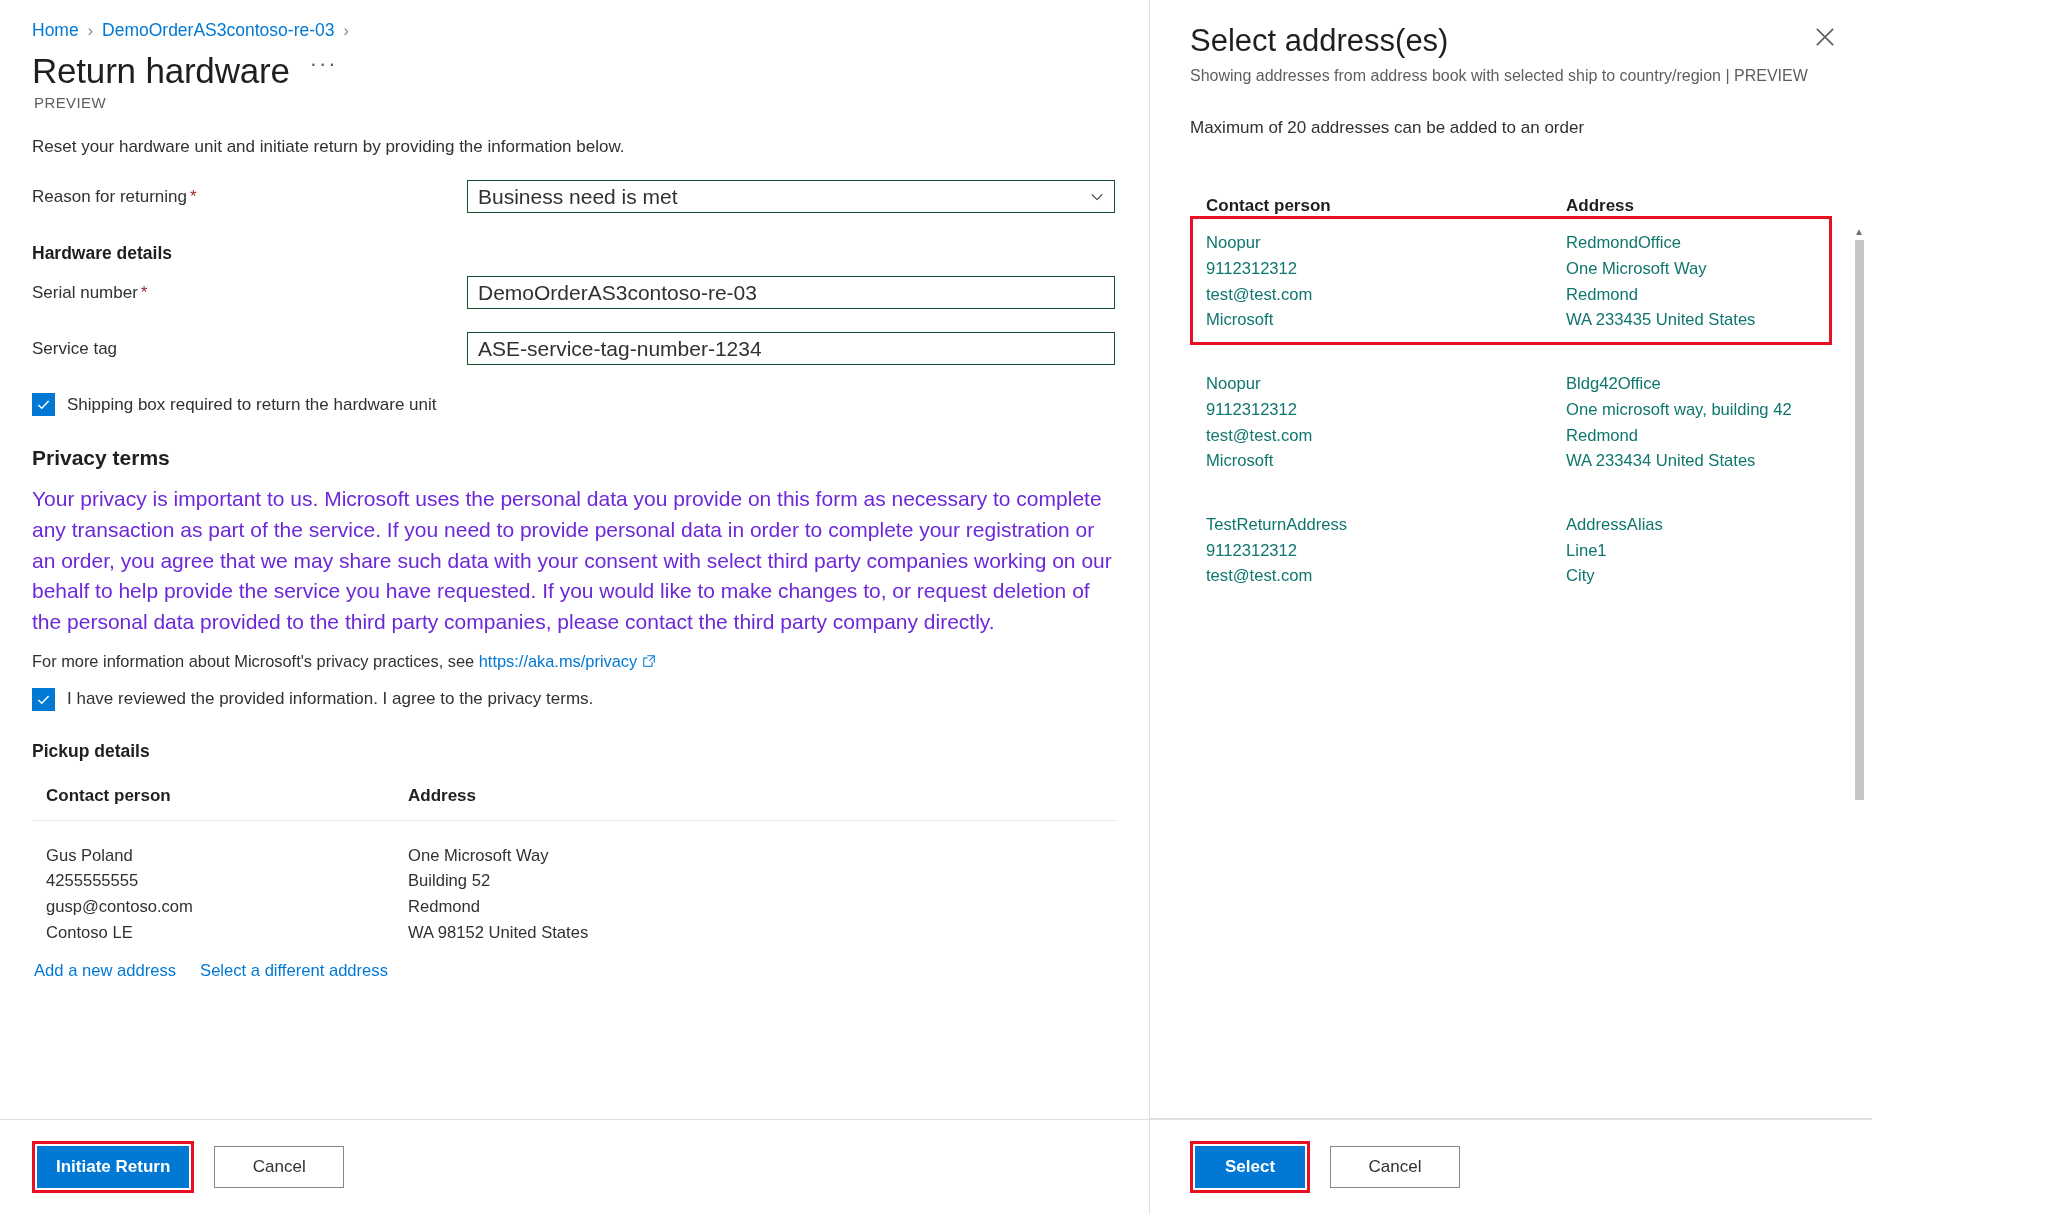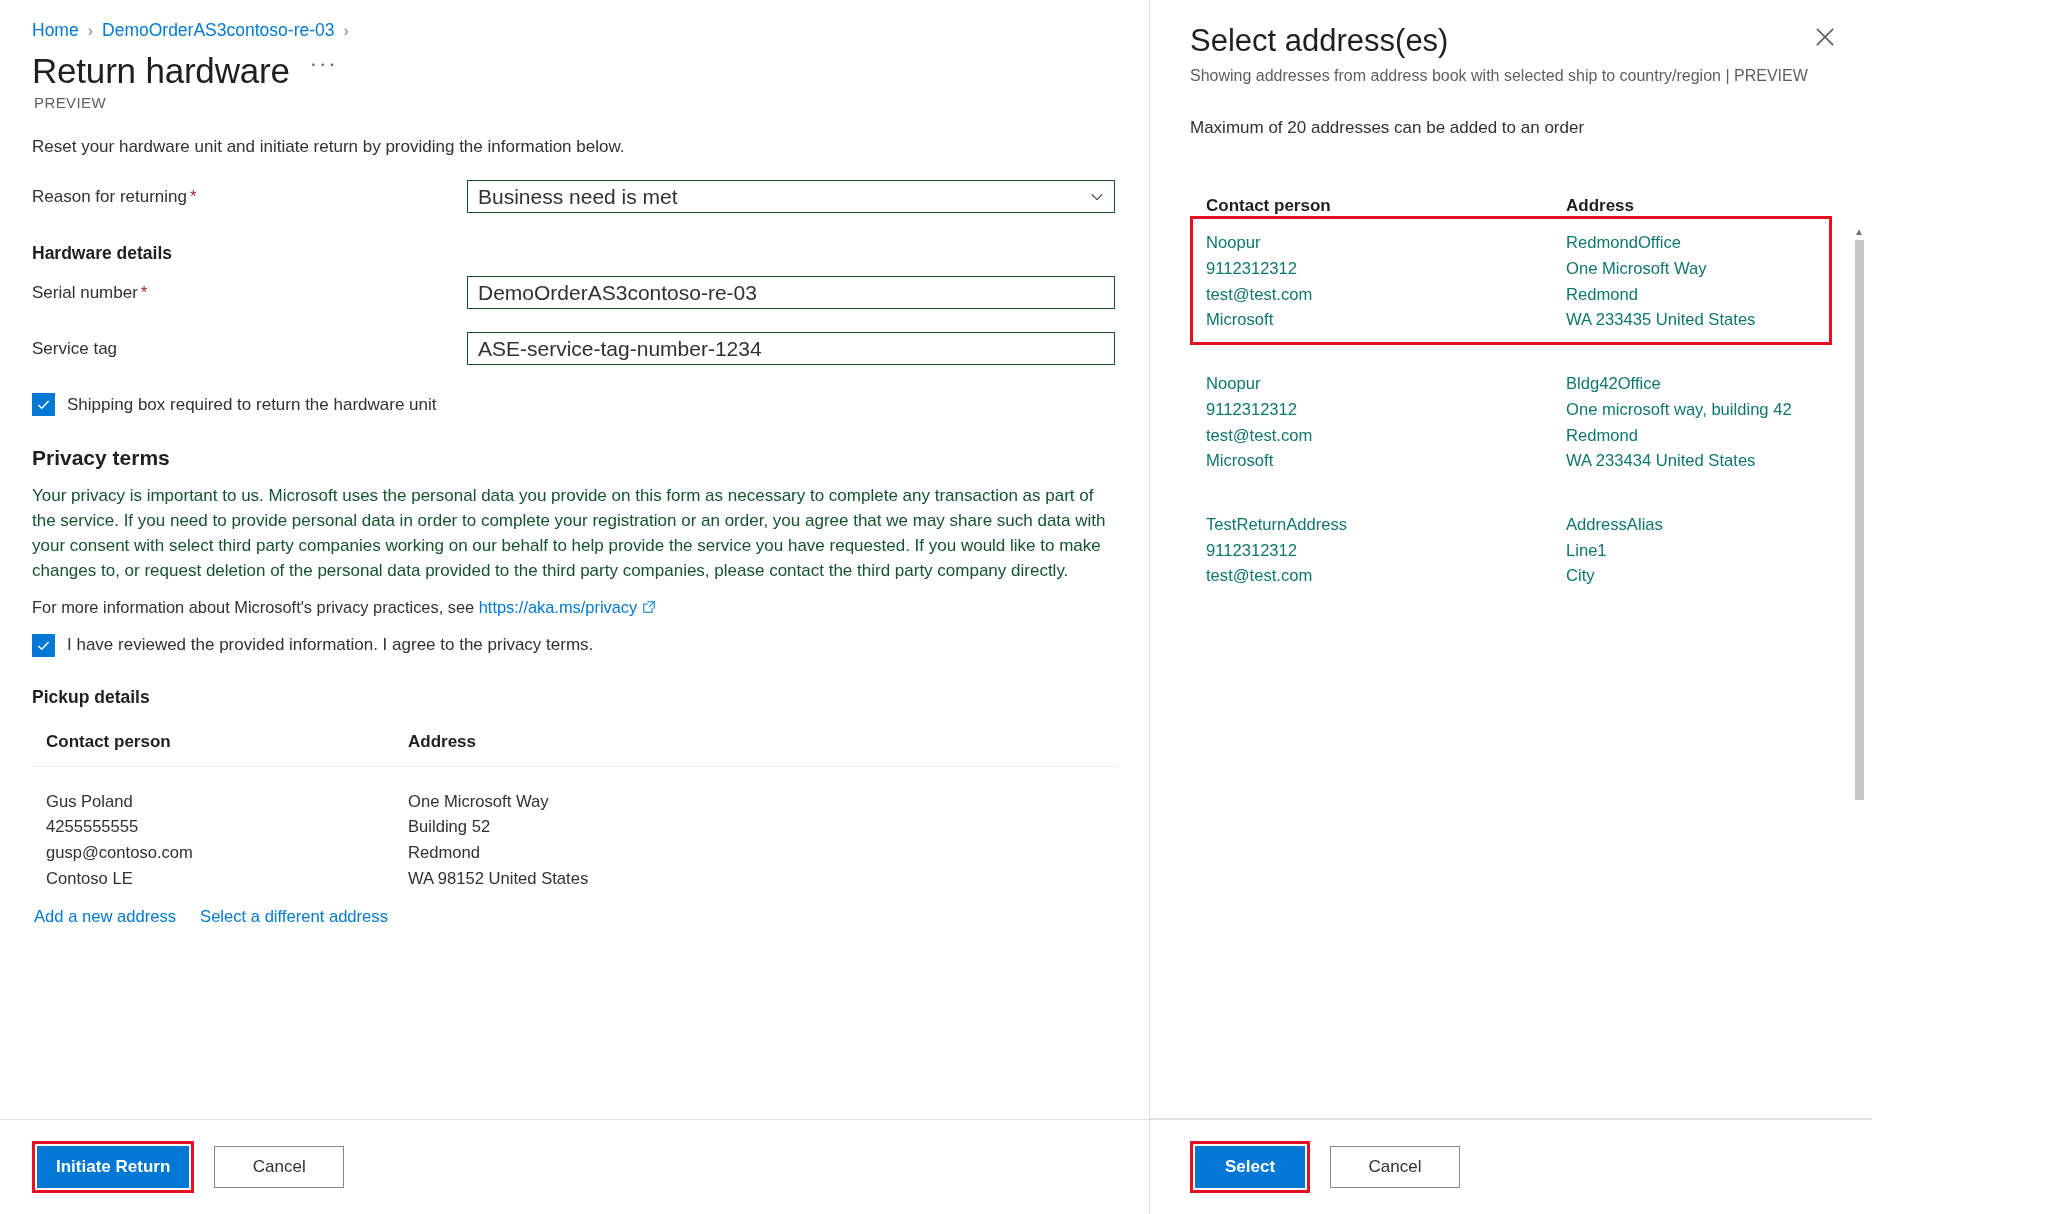--- a/index.html
+++ b/index.html
@@ -77,21 +77,21 @@
   .checkrow { display: flex; align-items: center; gap: 12px; margin-top: 28px; }
   .chk {
     width: 23px; height: 23px; background: #0078d4;
     display: inline-flex; align-items: center; justify-content: center;
     flex: 0 0 23px; cursor: pointer;
   }
   .chk svg { width: 15px; height: 15px; }
   .chk-label { font-size: 17px; color: #323130; }
 
   .privacy-para {
-    font-size: 17px; line-height: 1.46; color: #14532d;
+    font-size: 21px; line-height: 1.46; color: #6d28d9;
     margin: 14px 0 0 0; max-width: 1085px;
   }
   .privacy-link-line { font-size: 16.4px; color: #323130; margin-top: 14px; }
   a.lnk { color: #0078d4; text-decoration: none; cursor: pointer; }
   .ext-icon { display: inline-block; margin-left: 5px; vertical-align: -1px; }
 
   .pick-table { margin-top: 24px; width: 1085px; }
   .pick-head {
     display: flex; font-size: 17px; font-weight: 700; color: #201f1e;
     padding: 0 0 14px 14px; border-bottom: 1px solid #edebe9;

